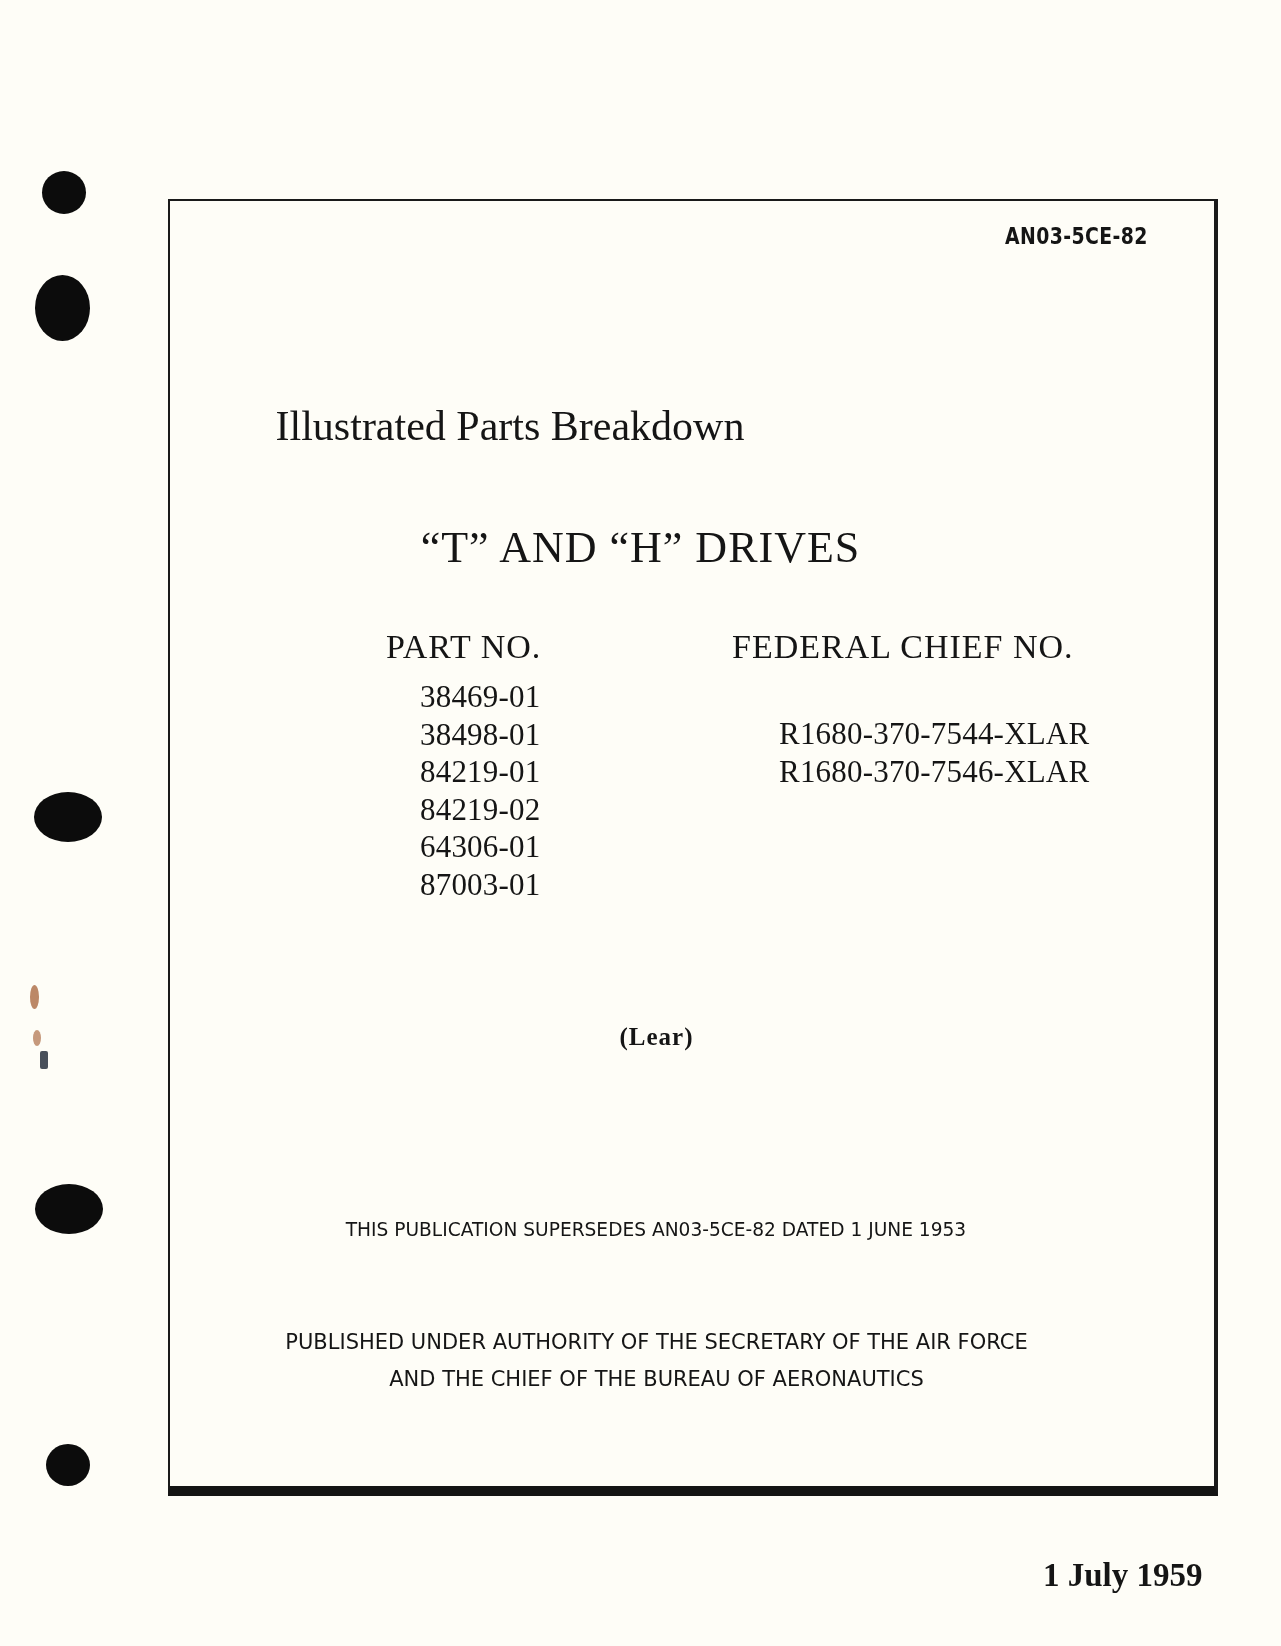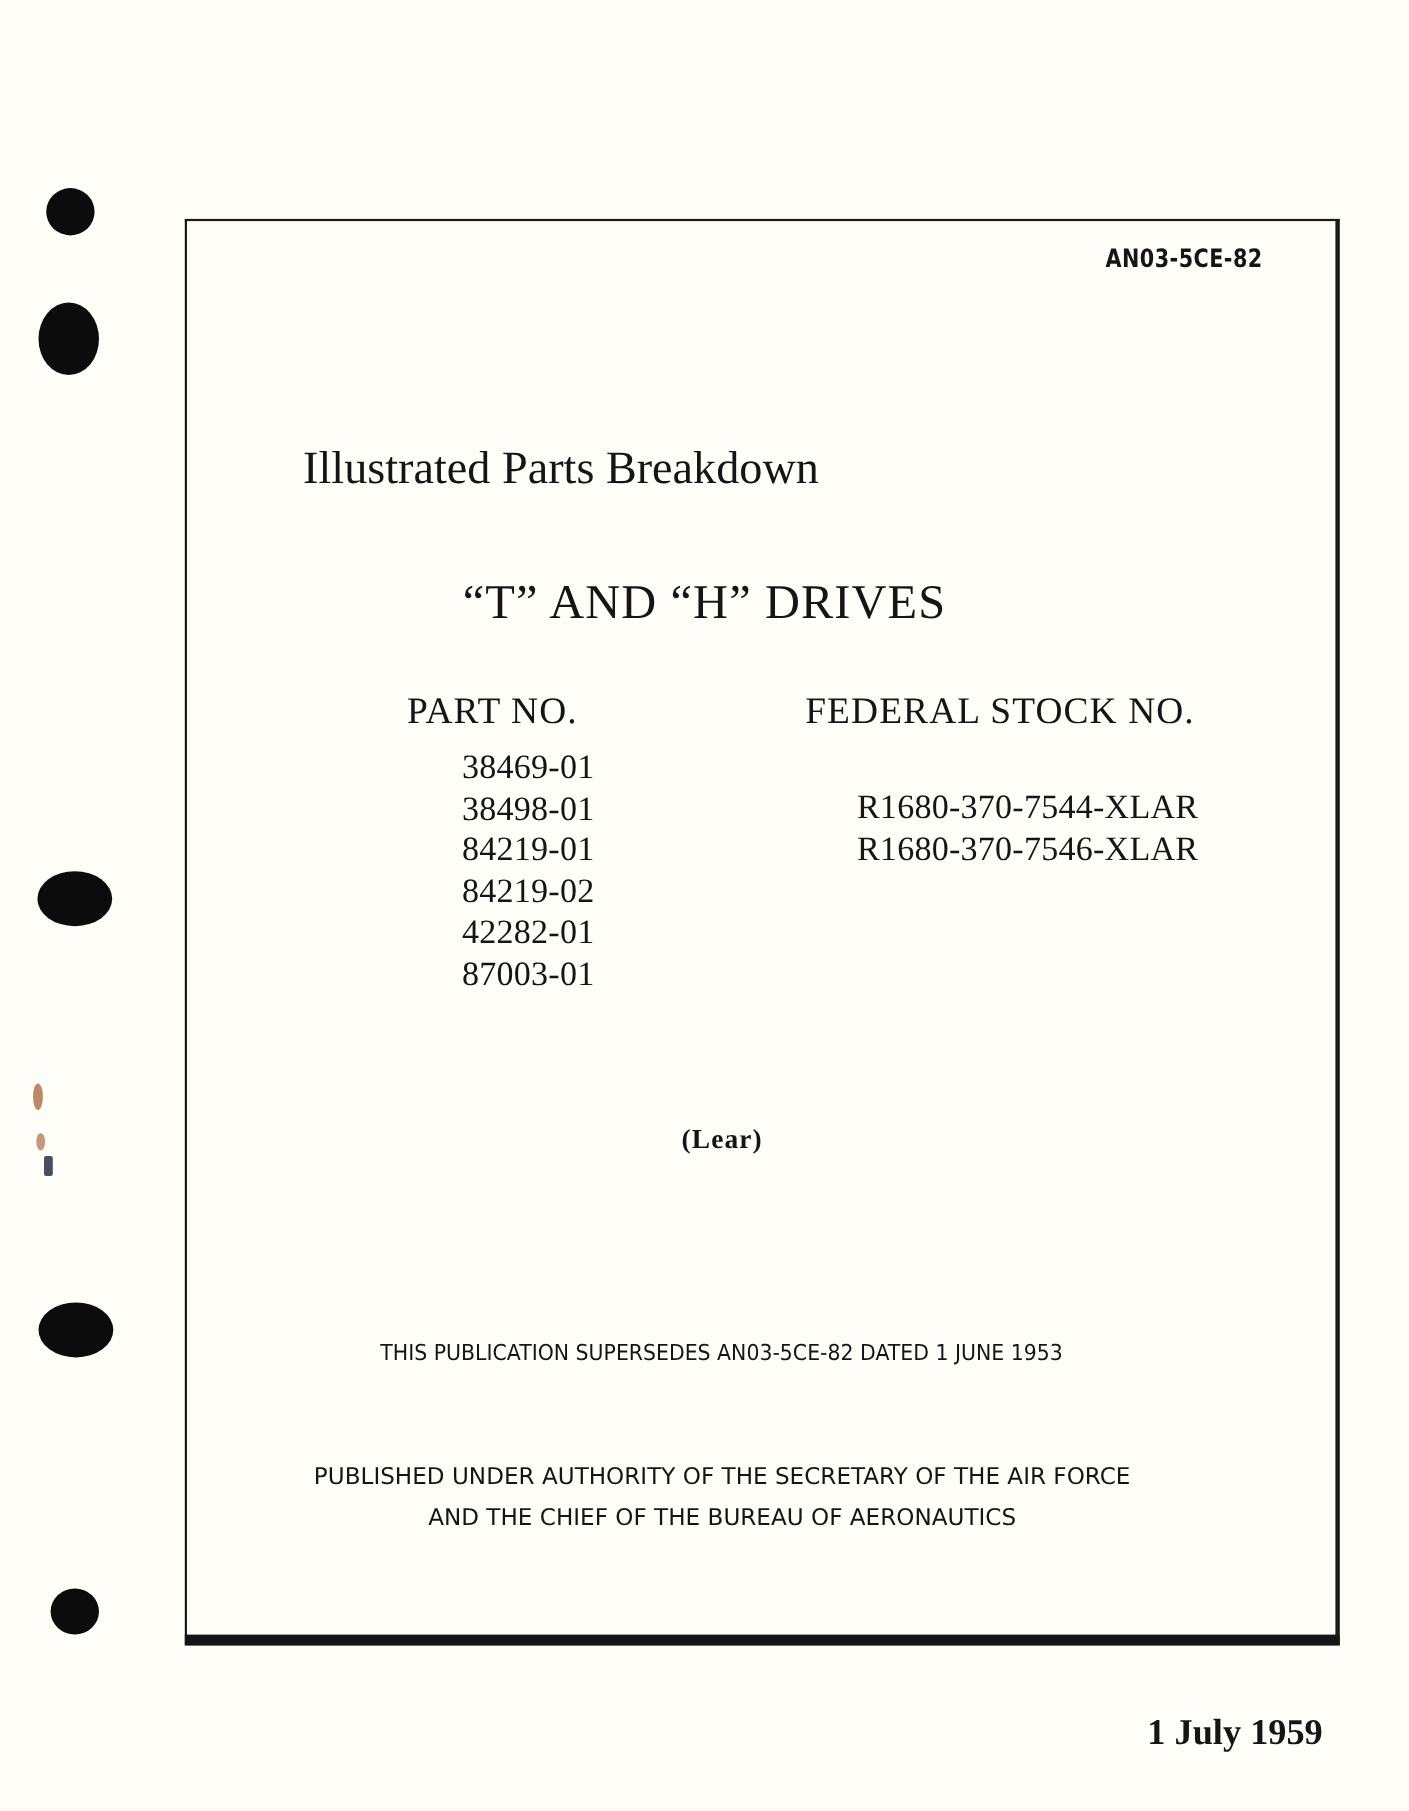--- a/index.html
+++ b/index.html
@@ -50,29 +50,29 @@
 <div class="stain" style="left:33px;top:1030px;width:8px;height:16px;background:#a0562a;opacity:.6;"></div>
 <div class="stain" style="left:40px;top:1051px;width:8px;height:18px;background:#1c2433;opacity:.8;border-radius:2px;"></div>
 
 <div class="frame"></div>
 
 <div class="pos docnum">AN03-5CE-82</div>
 
 <div class="pos title"><span>Illustrated Parts Breakdown</span></div>
 <div class="pos subtitle">“T” AND “H” DRIVES</div>
 
-<div class="pos col-hdr" style="left:370px;">PART NO.</div>
-<div class="pos col-hdr" style="left:732px;">FEDERAL STOCK NO.</div>
+<div class="pos col-hdr" style="left:386px;">PART NO.</div>
+<div class="pos col-hdr" style="left:732px;">FEDERAL CHIEF NO.</div>
 
 <div class="pos parts">
   <div>38469-01</div>
   <div>38498-01</div>
   <div>84219-01</div>
   <div>84219-02</div>
-  <div>42282-01</div>
+  <div>64306-01</div>
   <div>87003-01</div>
 </div>
 
 <div class="pos stocks">
   <div>R1680-370-7544-XLAR</div>
   <div>R1680-370-7546-XLAR</div>
 </div>
 
 <div class="pos lear">(Lear)</div>
 

